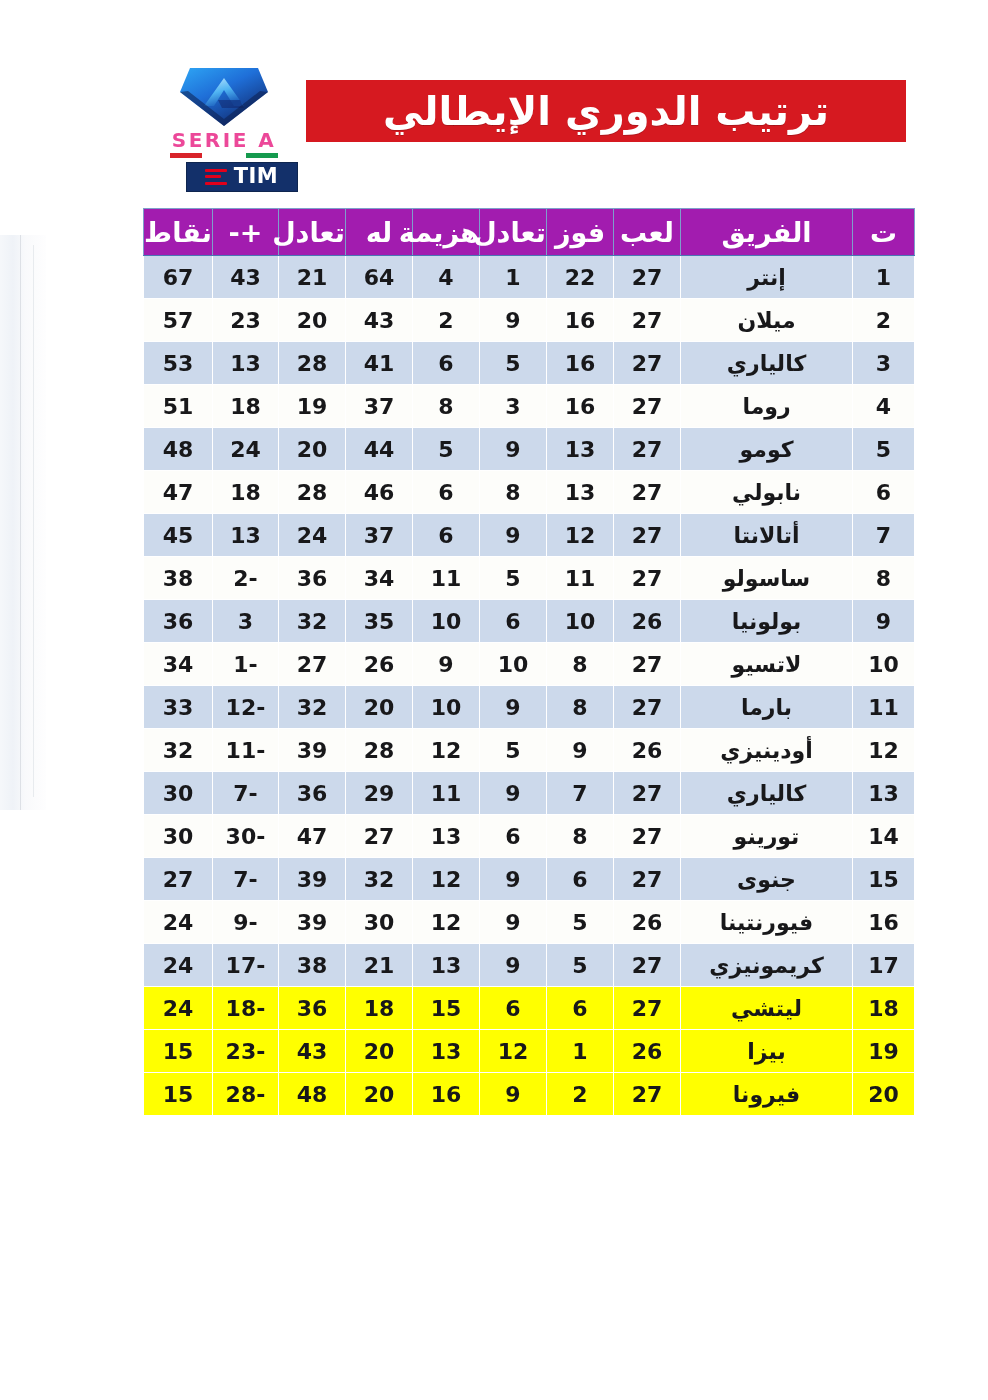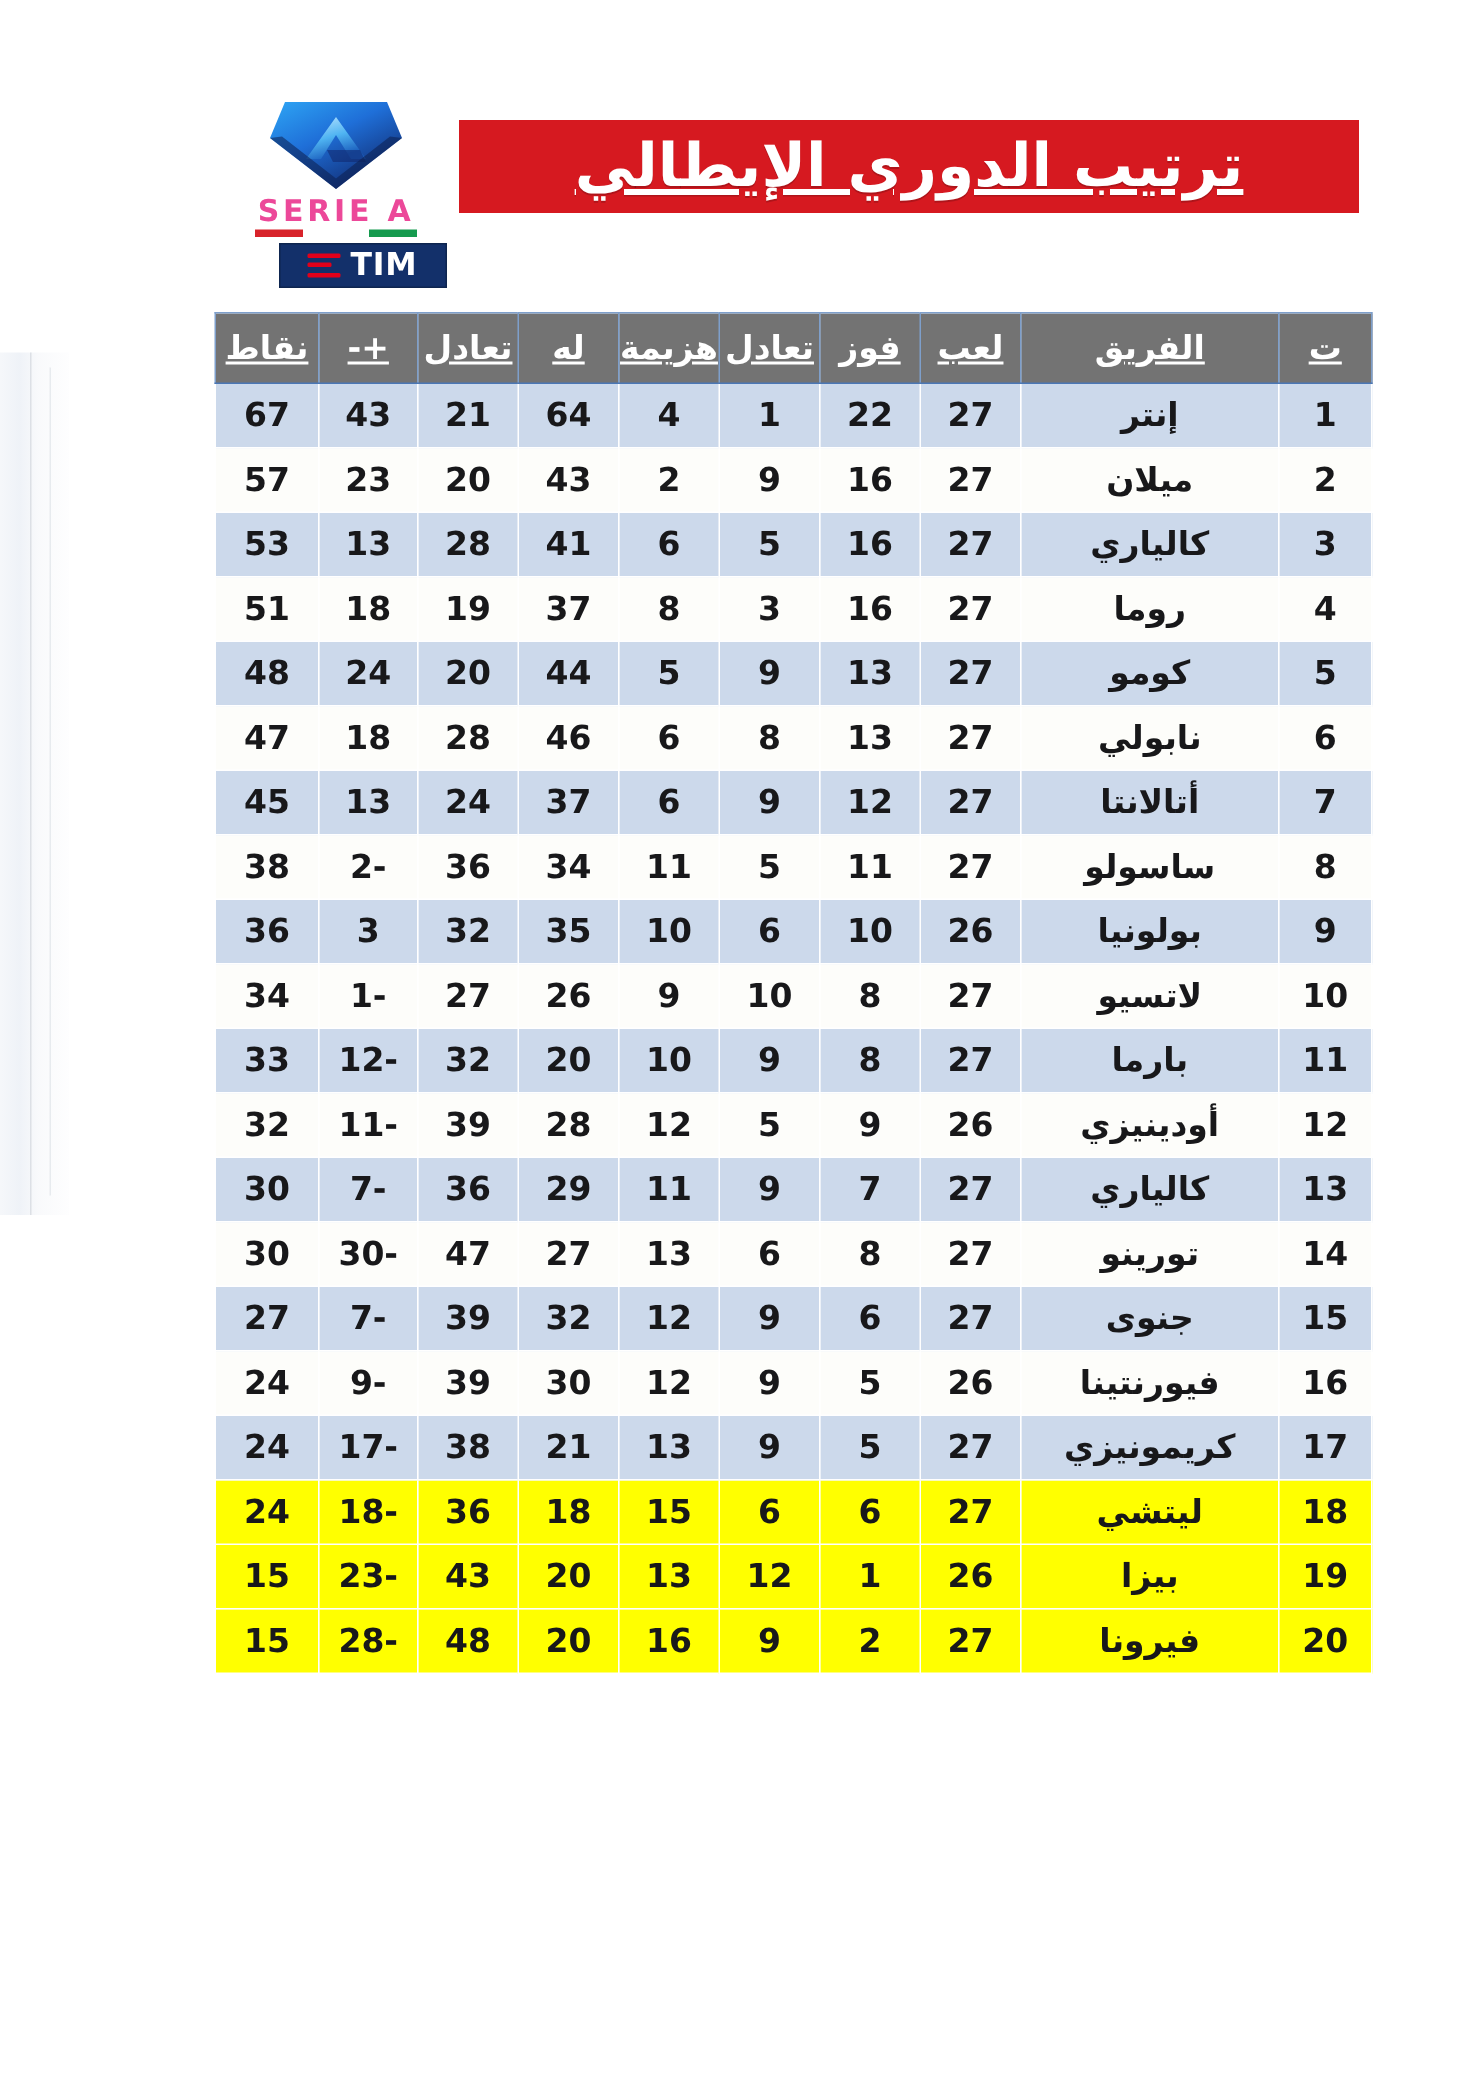--- a/index.html
+++ b/index.html
@@ -138,21 +138,20 @@
     justify-content: center;
   }
   #title-text {
     color: #ffffff;
     font-weight: 700;
     font-size: 40px;
     line-height: 1;
     letter-spacing: 0px;
     white-space: nowrap;
     text-shadow: 0 1px 0 rgba(0,0,0,0.18);
-    text-decoration: underline;
   }
 
   
   #standings-wrap {
     position: absolute;
     right: 73px;
     top: 208px;
     width: 770px;
   }
   table#standings {
@@ -165,27 +164,26 @@
   table#standings td {
     text-align: center;
     vertical-align: middle;
     font-size: 22px;
     font-weight: 700;
     padding: 0;
     height: 42px;
     border: 1px solid #ffffff;
   }
   table#standings thead th {
-    background: #737373;
+    background: #a21caf;
     color: #ffffff;
-    font-size: 22px;
+    font-size: 27px;
     height: 46px;
     border-color: #7e9fcb;
     border-bottom-color: #4a77b5;
-    text-decoration: underline;
   }
   table#standings tbody td {
     color: #18181a;
   }
   tr.row-alt td { background: #ccd9eb; border-color: #e4ecf6; }
   tr.row-base td { background: #fdfdfa; border-color: #ccd9eb; }
   tr.row-relegation td {
     background: #ffff00;
     border-color: #c9c400;
     color: #1a1a00;

